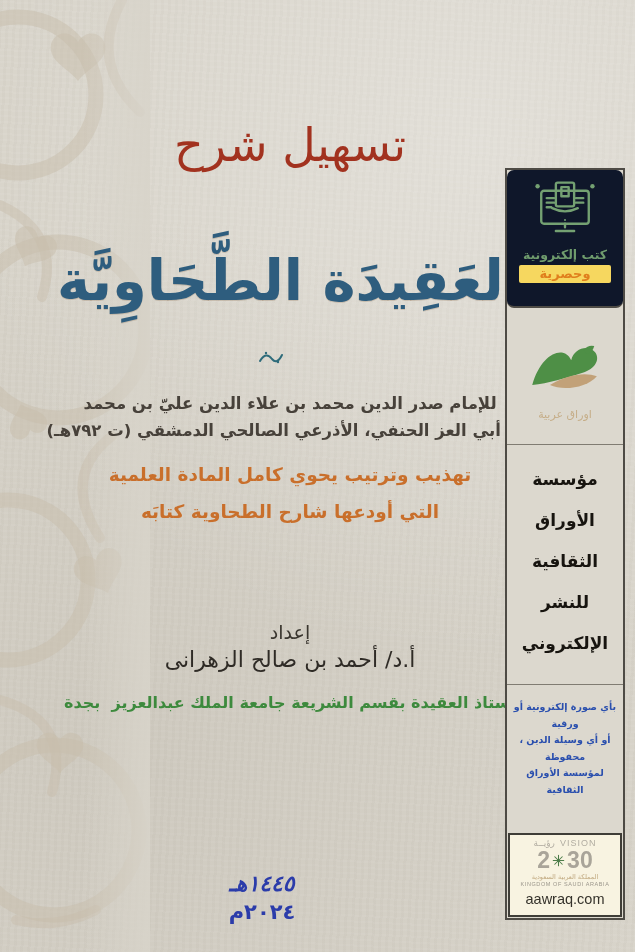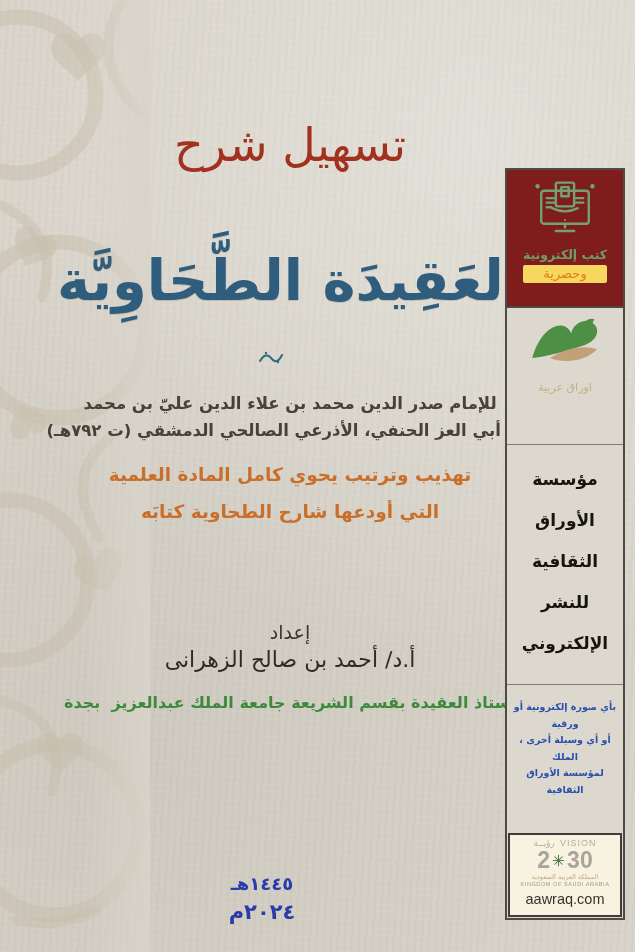--- a/index.html
+++ b/index.html
@@ -23,34 +23,34 @@
   .main-title{top:248px; font-size:56px; font-weight:bold; color:#2e5d7e;
               text-shadow:0 1px 0 rgba(138,106,74,0.25);}
   .signature{position:absolute; left:258px; top:349px;}
   .author-block{top:390px; font-size:16.5px; font-weight:bold; color:#47413a; line-height:27px;}
   .description-block{top:456px; font-size:18.5px; font-weight:bold; color:#c96f2b; line-height:37px;}
   .prep-heading{top:621px; font-size:19px; color:#3a362f;}
   .prep-name{top:647px; font-size:22px; color:#2f2b26;}
   .prep-position{top:693px; font-size:16px; font-weight:bold; color:#3d8a3d;}
   .date-block{position:absolute; left:112px; top:870px; width:300px; text-align:center;
               direction:rtl; color:#2b3caa; font-weight:bold;}
-  .date-hijri{font-size:18px; line-height:28px;}
+  .date-hijri{font-size:22px; line-height:28px;font-style:italic;}
   .date-greg{font-size:21px; line-height:28px;}
   
   .sidebar{
     position:absolute; left:505px; top:168px; width:120px; height:752px;
     box-sizing:border-box; border:2px solid #4e4b45; background:#dcd8ce;
     display:flex; flex-direction:column;
   }
   .sb-section{box-sizing:border-box; width:100%; text-align:center; direction:rtl;}
-  .sb-ebooks{height:138px; background:#7f1d1d; border-bottom:2px solid #4e4b45; padding-top:8px;}
+  .sb-ebooks{height:138px; background:#0f172a; border-bottom:2px solid #4e4b45; padding-top:8px;border-radius:7px;}
   .sb-ebooks-label{display:block; color:#6f9c6d; font-size:12.5px; font-weight:bold; margin-top:1px;}
-  .sb-ebooks-badge{display:inline-block; background:#f6d75f; color:#e07f1d; font-weight:normal;
+  .sb-ebooks-badge{display:inline-block; background:#f6d75f; color:#e07f1d; font-weight:bold;
                    font-size:13px; padding:1px 20px 2px; margin-top:3px; border-radius:2px;}
-  .sb-awraq{height:137px; border-bottom:1px solid #807c72; padding-top:4px;}
+  .sb-awraq{height:137px; border-bottom:1px solid #807c72; padding-top:31px;}
   .sb-awraq-label{display:block; color:#c6ae89; font-size:11px; margin-top:3px;}
   .sb-publisher{height:240px; border-bottom:1px solid #807c72; padding-top:14px;
                 color:#17140f; font-size:17px; font-weight:bold; line-height:41px;}
   .sb-publisher span{display:block;}
   .sb-copyright{height:147px; padding-top:14px; color:#2a4fae; font-size:9.5px;
                 font-weight:bold; line-height:16.5px;}
   .sb-vision{margin-top:auto; margin-left:1px; margin-right:1px; margin-bottom:1px;
              height:84px; box-sizing:border-box; background:#f8f3e1;
              border:2px solid #3f3d37; text-align:center; padding-top:3px;}
   .vision-row{display:flex; justify-content:center; align-items:center; gap:5px;
@@ -165,21 +165,21 @@
     <div class="sb-section sb-publisher">
       <span>مؤسسة</span>
       <span>الأوراق</span>
       <span>الثقافية</span>
       <span>للنشر</span>
       <span>الإلكتروني</span>
     </div>
 
     <div class="sb-section sb-copyright">
       <div>بأي صورة إلكترونية أو ورقية</div>
-      <div>أو أي وسيلة أخرى ، الملك</div>
+      <div>أو أي وسيلة الدين ، محفوظة</div>
       <div>لمؤسسة الأوراق الثقافية</div>
     </div>
 
     <div class="sb-vision">
       <div class="vision-row">
         <span class="ar">رؤيــة</span>
         <span>VISION</span>
       </div>
       <div class="vision-year">
         <span>2</span>

